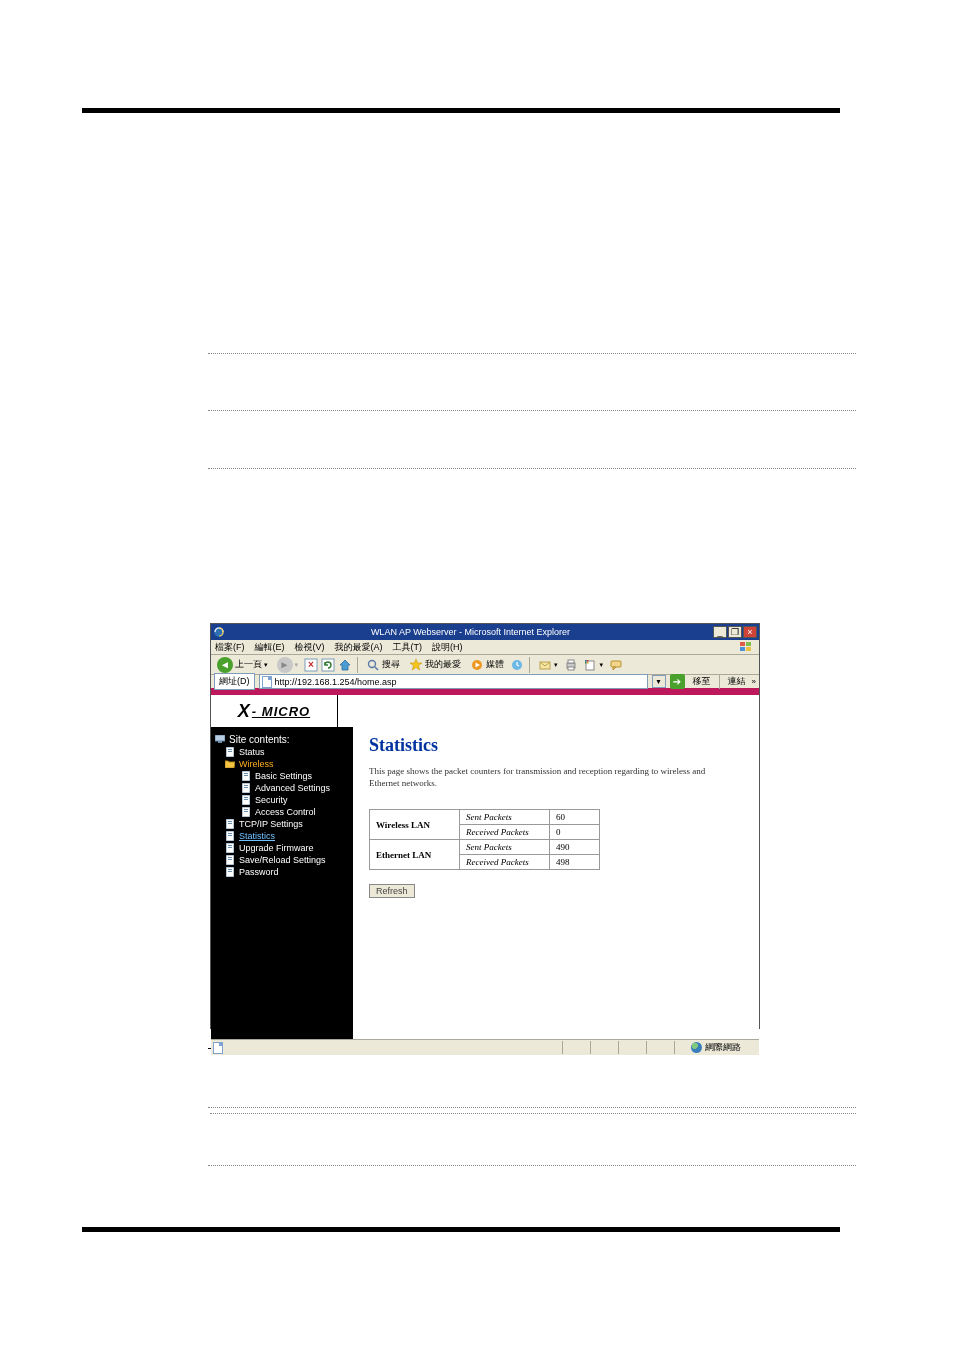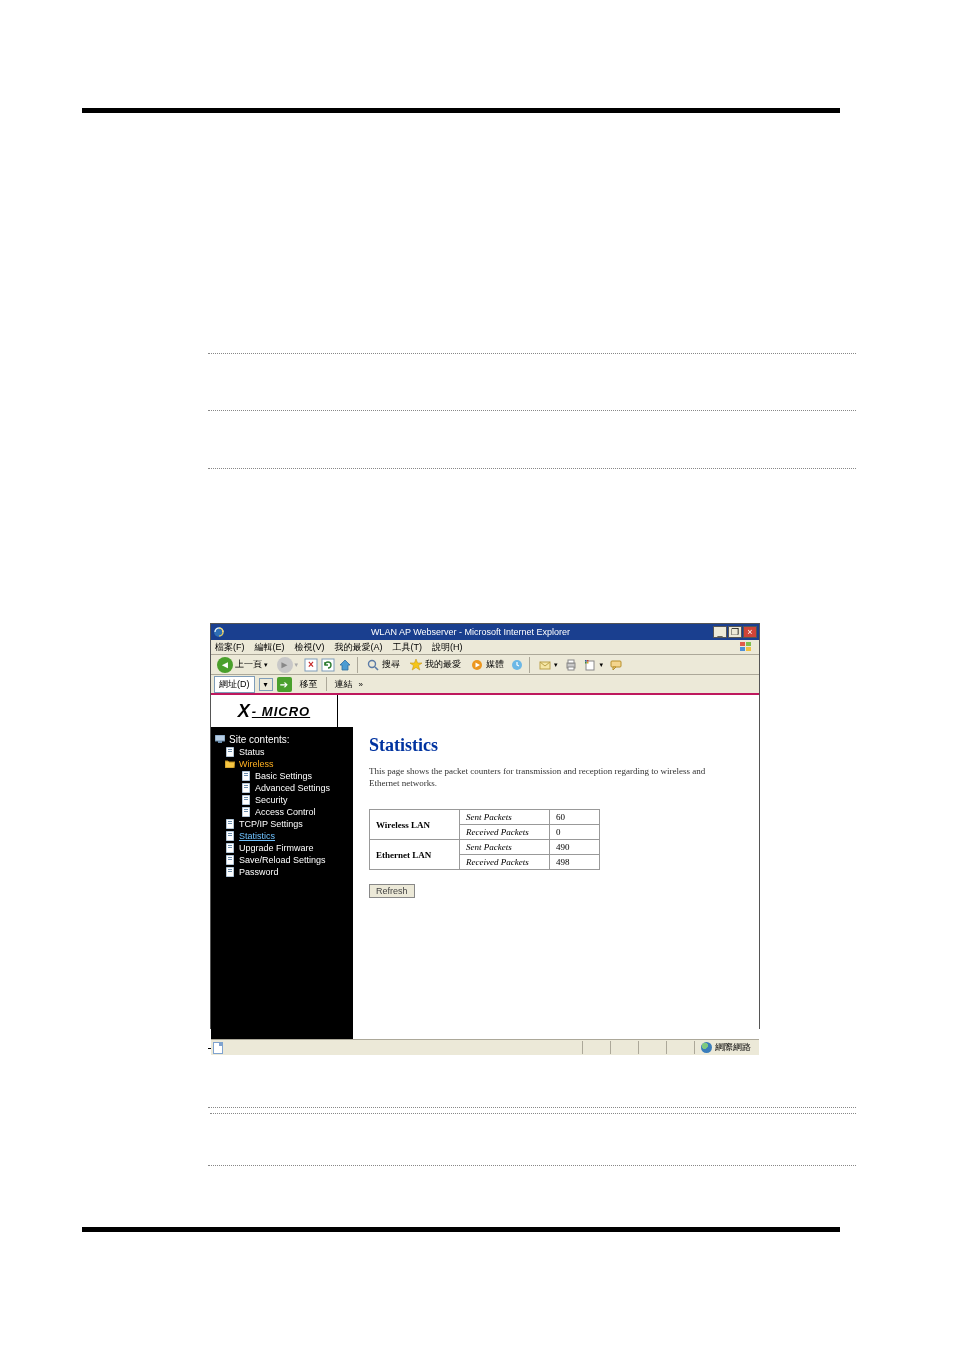--- a/index.html
+++ b/index.html
@@ -122,21 +122,22 @@
   .toolbar .sep { width:1px; height:16px; background:#aca899; margin:0 2px; }
 
   
   .addressbar {
     height: 20px;
     background: #ece9d8;
     display: flex;
     align-items: center;
     padding: 0 3px;
     gap: 4px;
-    border-bottom: 2px solid #be185d;
+    border-bottom: 7px solid #be185d;
+    justify-content: center;
   }
   .addressbar .lbl {
     padding: 1px 4px; border: 1px solid #7f9db9; background:#fff;
     font-size: 9px;
   }
   .addressbar .addr-input {
     flex: 1;
     height: 15px;
     border: 1px solid #7f9db9;
     background: #fff;
@@ -255,21 +256,21 @@
     border-top: 1px solid #aca899;
     display: flex;
     align-items: center;
     font-size: 9px;
     padding: 0 2px;
   }
   .statusbar .page-icon2 { width:10px;height:12px;background:#fff;border:1px solid #7fa3cf; margin-right:4px; position:relative;}
   .statusbar .page-icon2::after{content:"";position:absolute;top:0;right:0;width:3px;height:3px;background:#7fa3cf;}
   .statusbar .spacer { flex:1; }
   .statusbar .pane { width:28px; height:13px; border-left:1px solid #aca899; }
-  .statusbar .zone { display:flex; align-items:center; gap:3px; border-left:1px solid #aca899; padding:0 6px;}
+  .statusbar .zone { display:flex; align-items:center; gap:3px; border-left:1px solid #aca899; padding:0 16px;}
   .statusbar .globe {
     width:11px;height:11px;border-radius:50%;
     background: radial-gradient(circle at 35% 35%, #7fc97f 0 30%, #3a7dbb 31% 100%);
   }
 </style>
 </head>
 <body>
 
 <div class="page-rule top"></div>
 <div class="page-rule bottom"></div>
@@ -409,20 +410,24 @@
     <span class="sq">
       <svg viewBox="0 0 14 14">
           <rect x="2" y="3" width="10" height="6" rx="1" fill="#f4d58d" stroke="#b78f2a"></rect>
           <polygon points="4,9 4,12 7,9" fill="#f4d58d" stroke="#b78f2a"></polygon>
         </svg>
     </span>
   </div>
 
   <div class="addressbar">
     <span class="lbl">網址(D)</span>
+    <span class="addr-input">
+      <span class="page-icon"></span>
+      <span>http://192.168.1.254/home.asp</span>
+    </span>
     <span class="addr-dropdown">▾</span>
     <span class="go-btn">
       <span>➔</span>
     </span>
     <span class="go-lbl">移至</span>
     <span class="sep" style="width:1px;height:14px;background:#aca899;"></span>
     <span class="links-lbl">連結</span>
     <span class="chev">»</span>
   </div>
 

